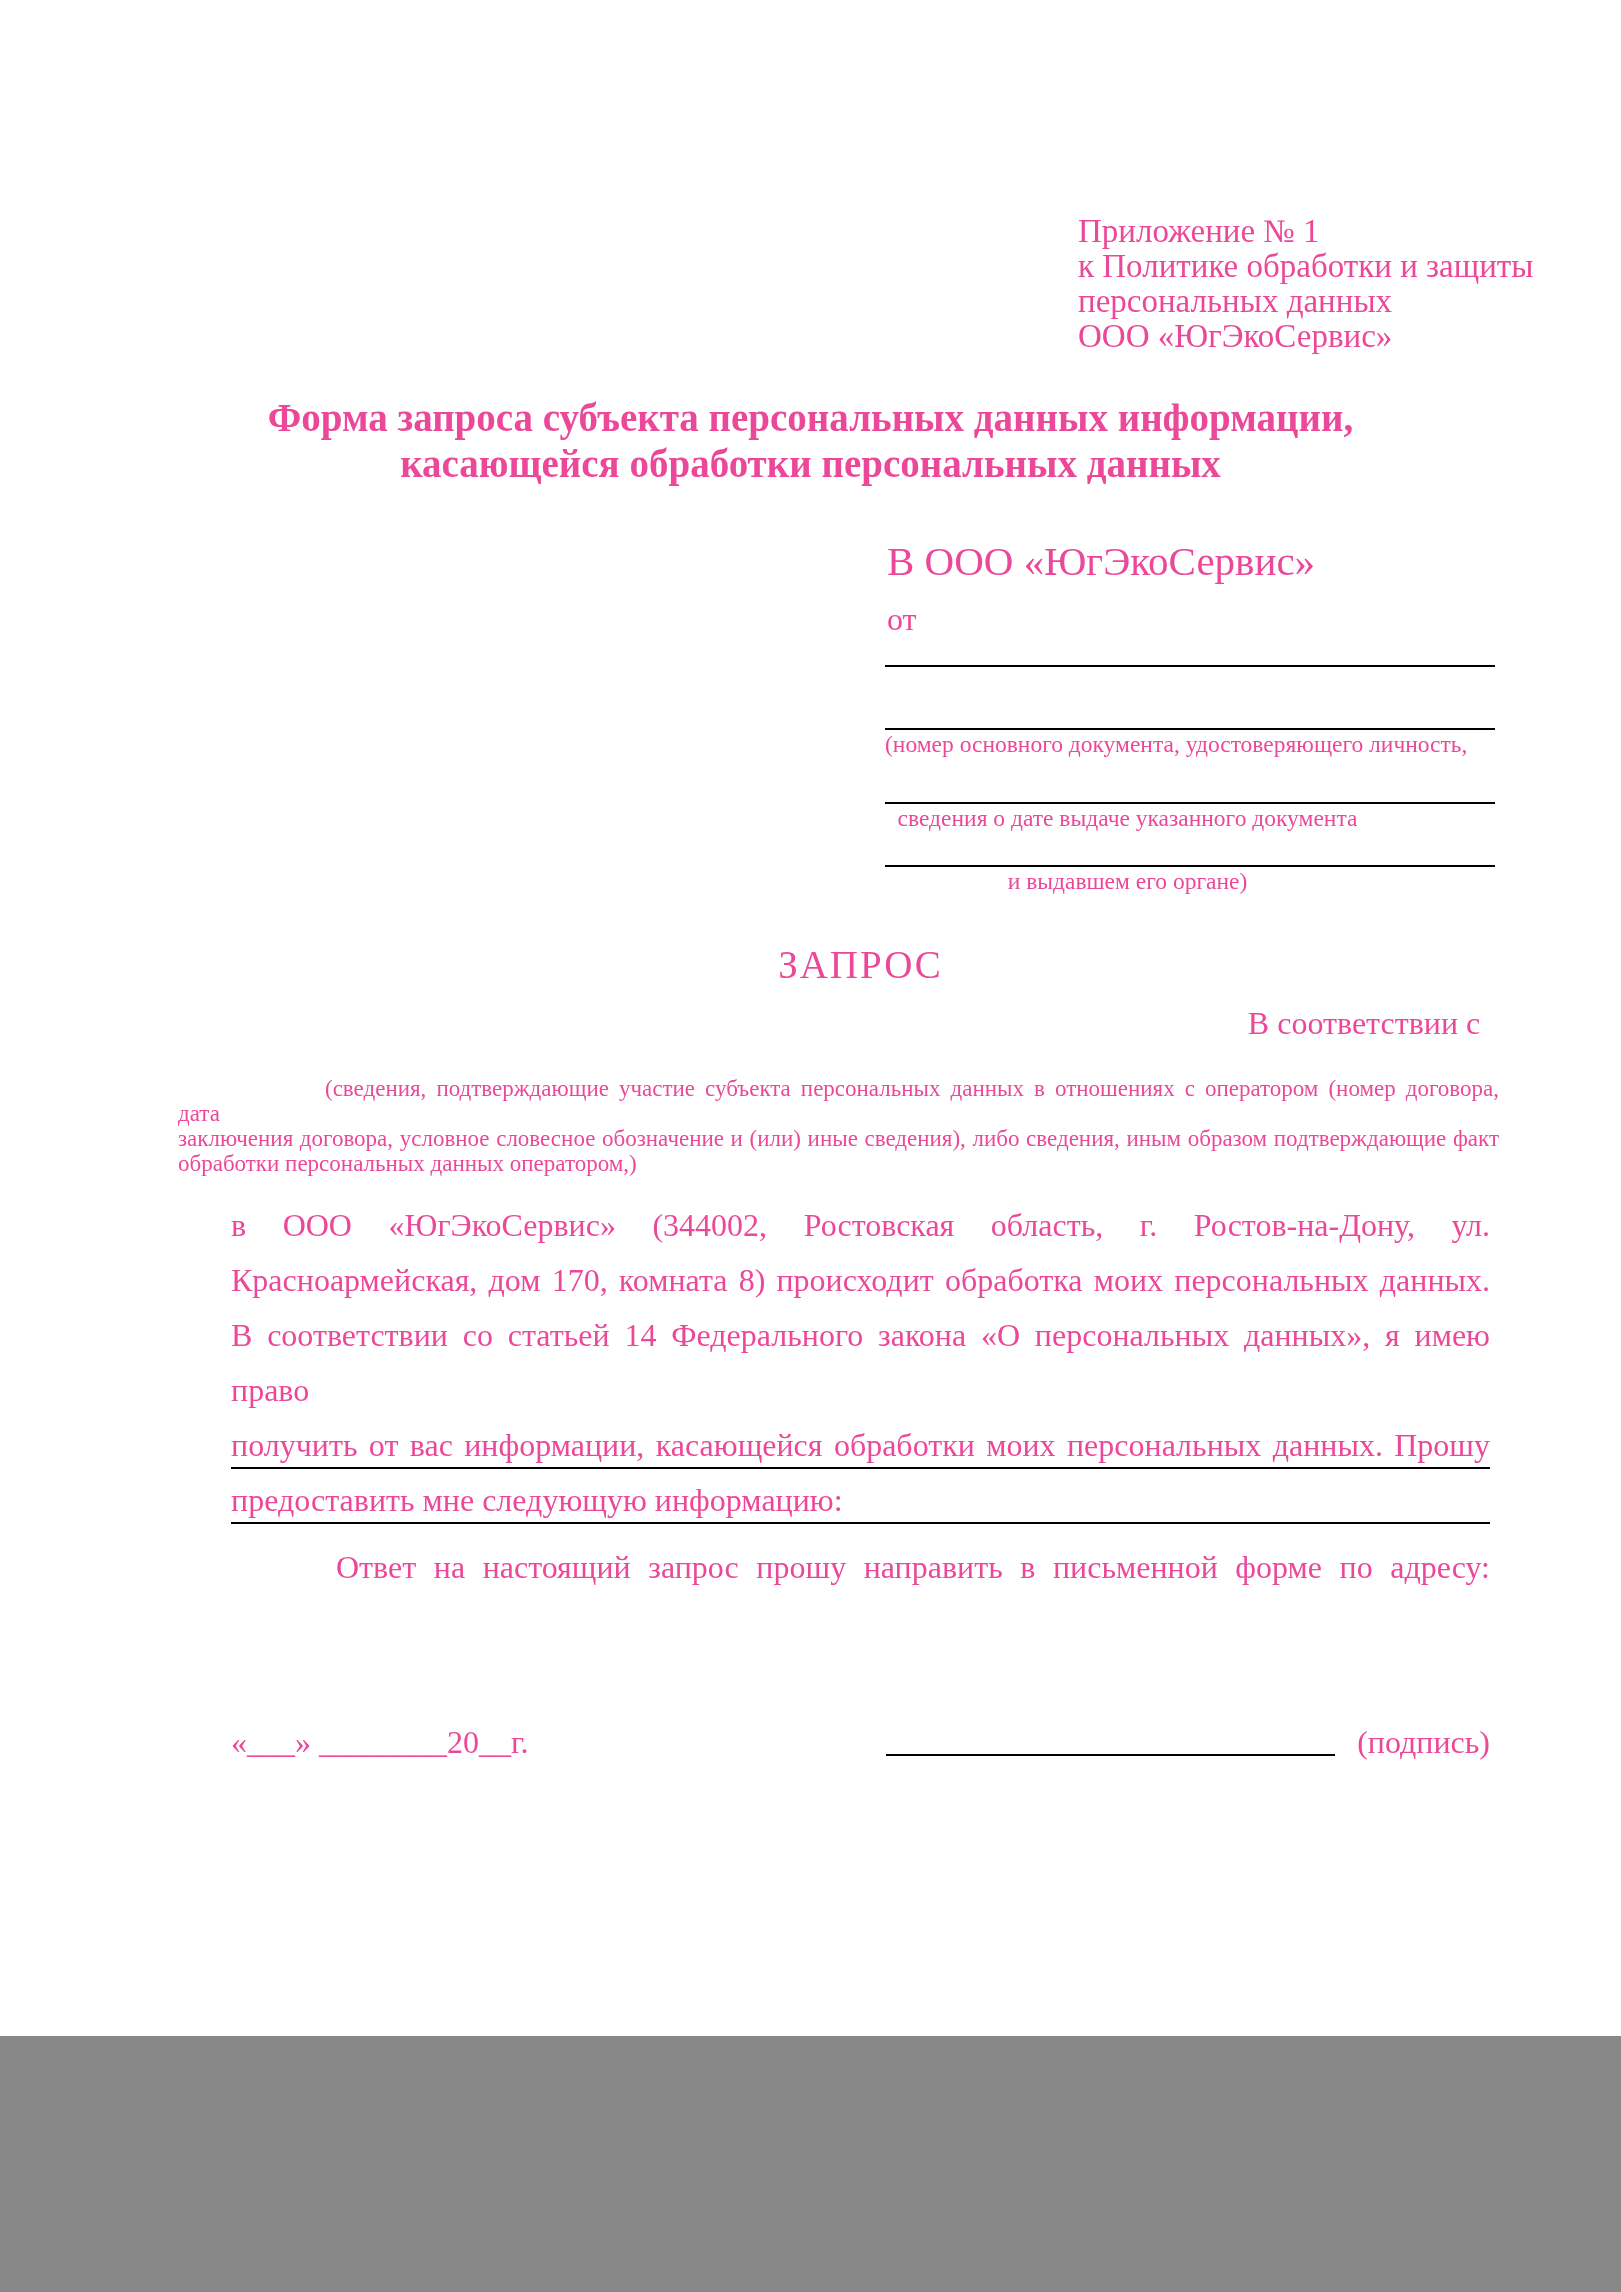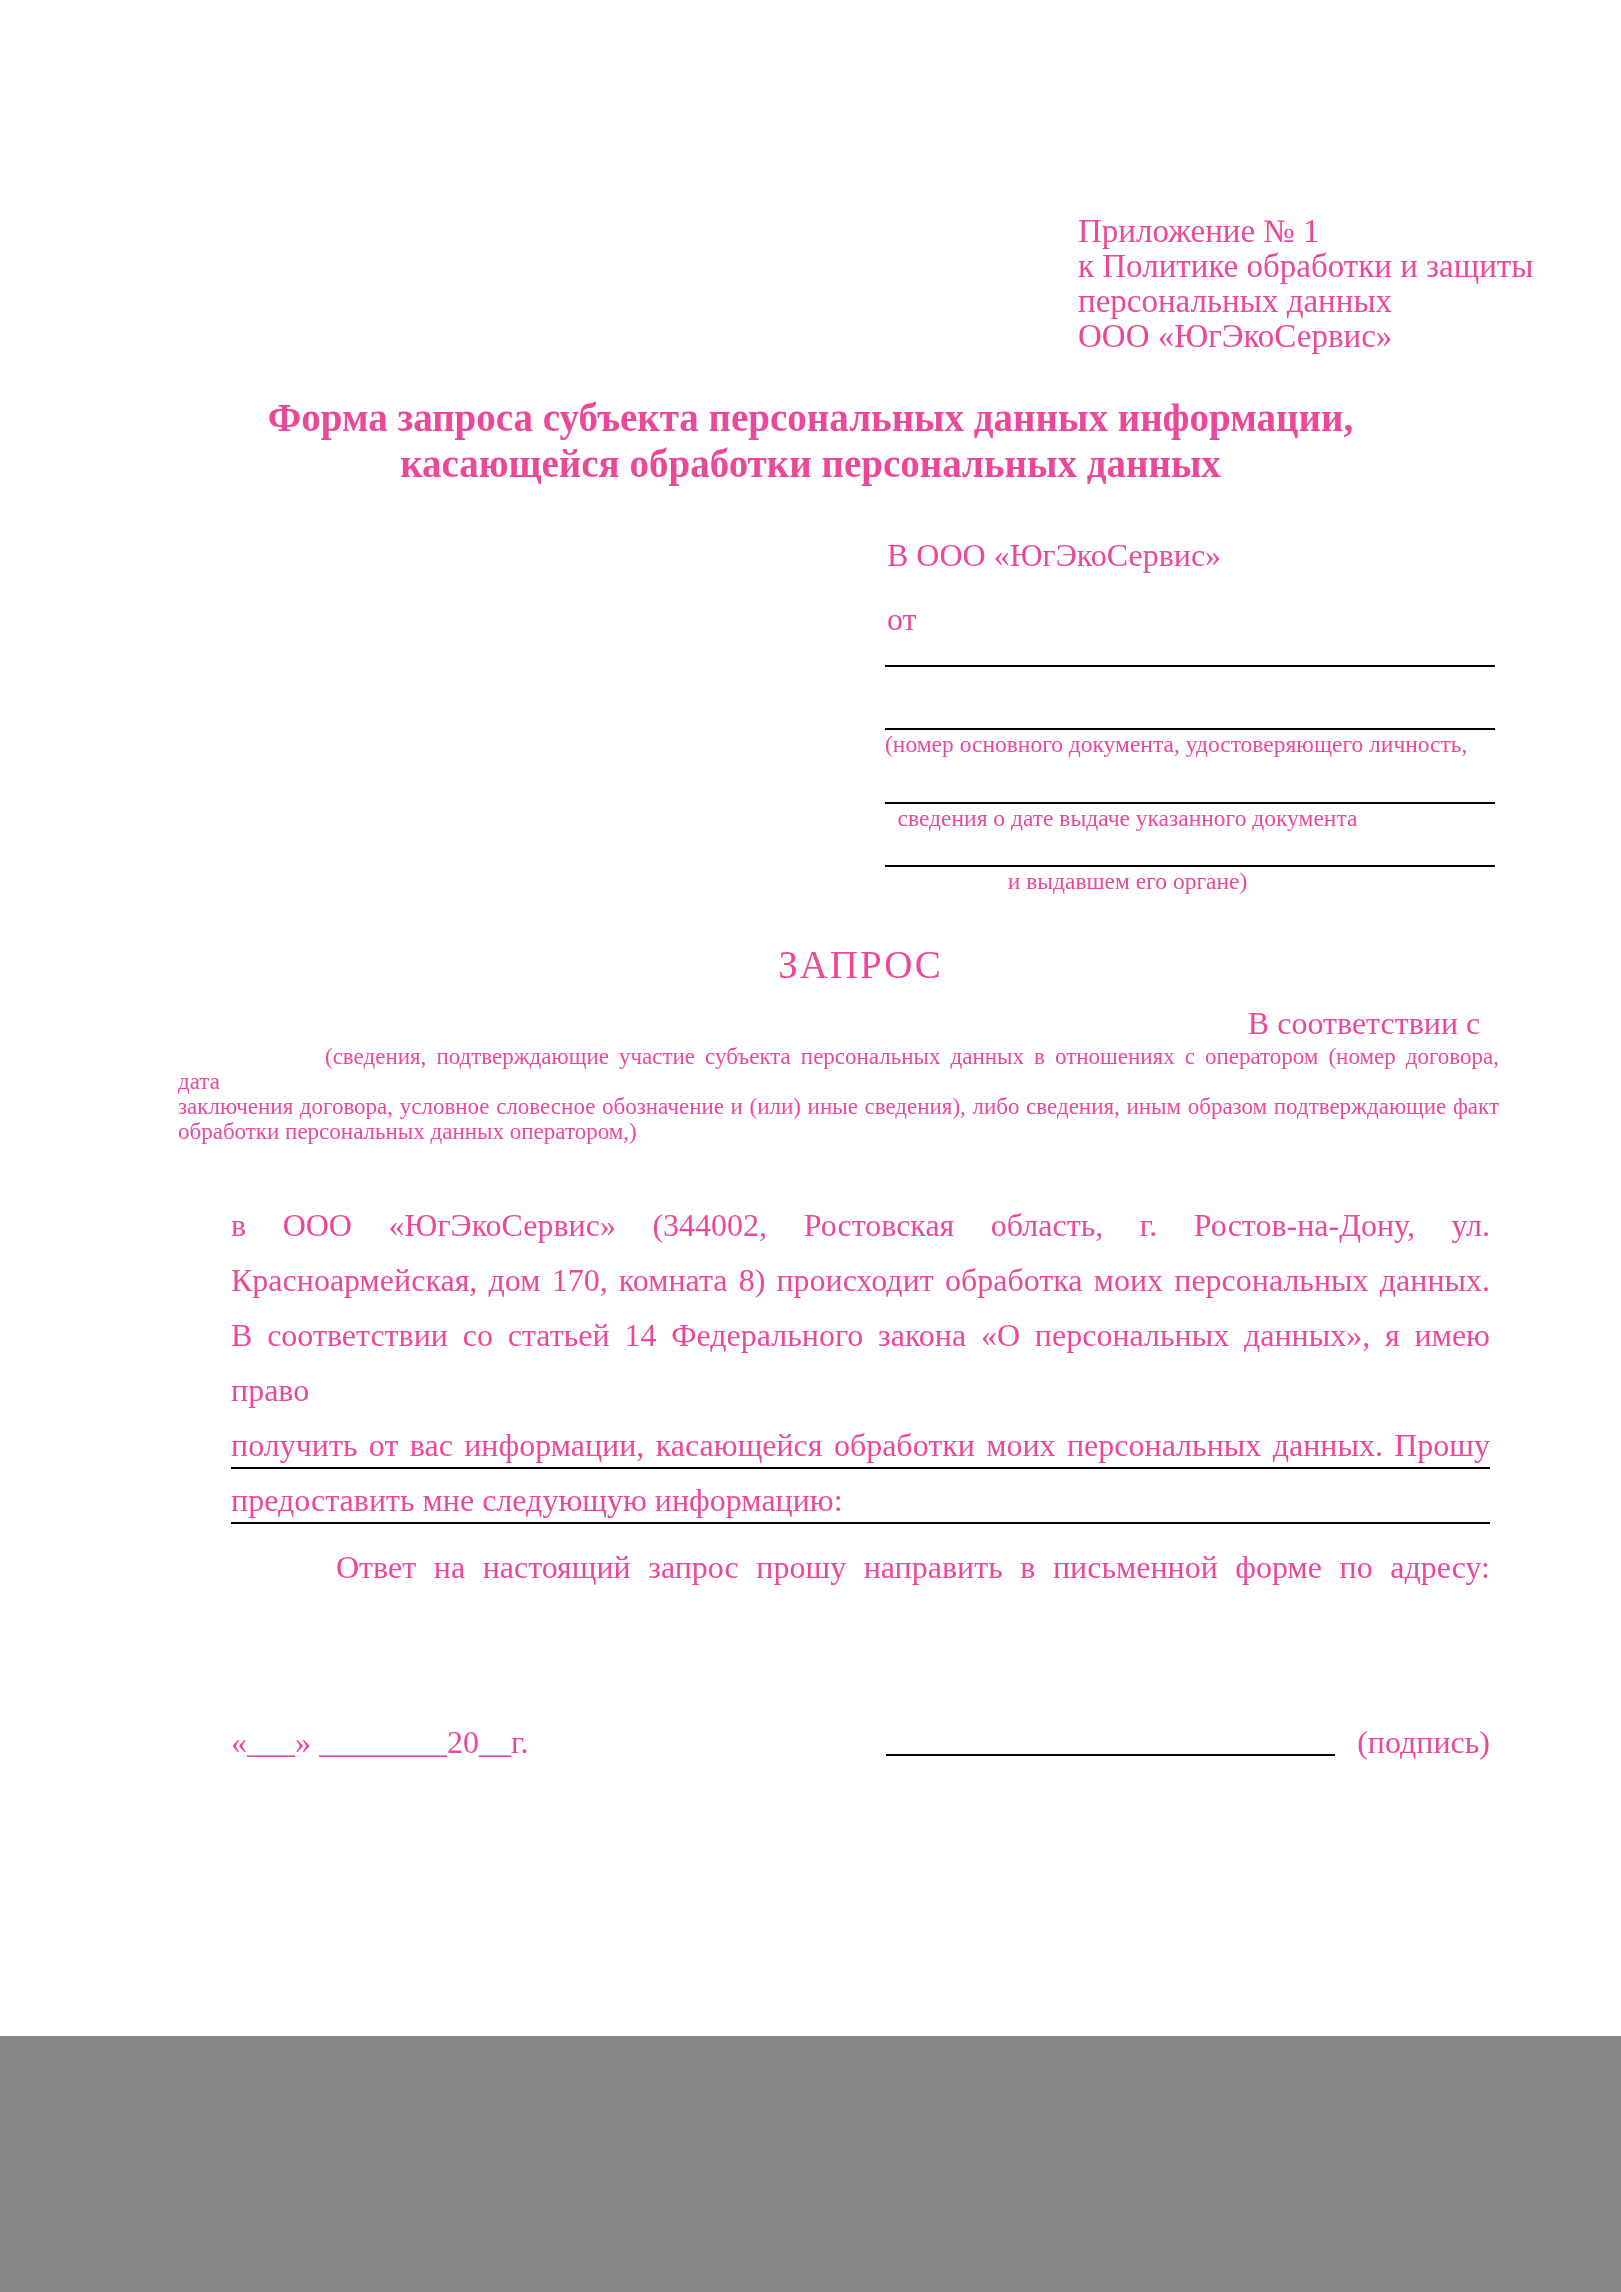--- a/index.html
+++ b/index.html
@@ -10,33 +10,33 @@
     font-family:Liberation Serif, serif;
     color:#ec4899;
     overflow:hidden;
   }
   .abs{position:absolute;}
   
   .appendix{left:1078px;top:214px;font-size:33px;line-height:35px;white-space:nowrap;}
   
   .doc-title{left:0;top:395px;width:1621px;text-align:center;font-weight:bold;font-size:39px;line-height:46px;}
   
-  .addr-to{left:887px;top:537px;font-size:32px;white-space:nowrap;}
+  .addr-to{left:887px;top:537px;font-size:41px;white-space:nowrap;}
   .addr-from{left:887px;top:601px;font-size:32px;}
   .field-line{left:885px;width:610px;height:0;border-top:2px solid #000;}
   .field-caption{left:885px;width:610px;padding-right:125px;box-sizing:border-box;text-align:center;font-size:23.5px;line-height:25.5px;white-space:nowrap;}
   
   .zapros{left:231px;top:942px;width:1259px;text-align:center;font-size:39px;letter-spacing:2px;}
   
   .intro-row{left:330px;top:1005px;width:1160px;height:37px;display:flex;align-items:flex-end;font-size:32px;line-height:37px;flex-direction:column;}
   .intro-row .label{white-space:nowrap;padding-right:9.8px;}
   .fill{flex:1 1 auto;border-bottom:2.9px solid #000;height:0;margin-bottom:4.9px;}
   
   .fineprint{left:178px;top:1044px;width:1321px;font-size:23px;line-height:25px;}
-  .fineprint .first{text-indent:147px;}
+  .fineprint .first{text-indent:147px;margin-top:32px;}
   .jline{text-align:justify;text-align-last:justify;}
   
   .bodypara{left:231px;top:1198px;width:1259px;font-size:32px;line-height:55px;}
   
   .rule{left:231px;width:1259px;height:0;border-top:2px solid #000;}
   
   .answer1{left:231px;top:1546px;width:1259px;font-size:32px;line-height:43px;text-indent:105px;}
   .answer2{left:231px;top:1598px;width:1259px;height:41px;display:flex;align-items:flex-end;font-size:32px;line-height:37px;}
   .answer2 .suffix{white-space:nowrap;}
   

